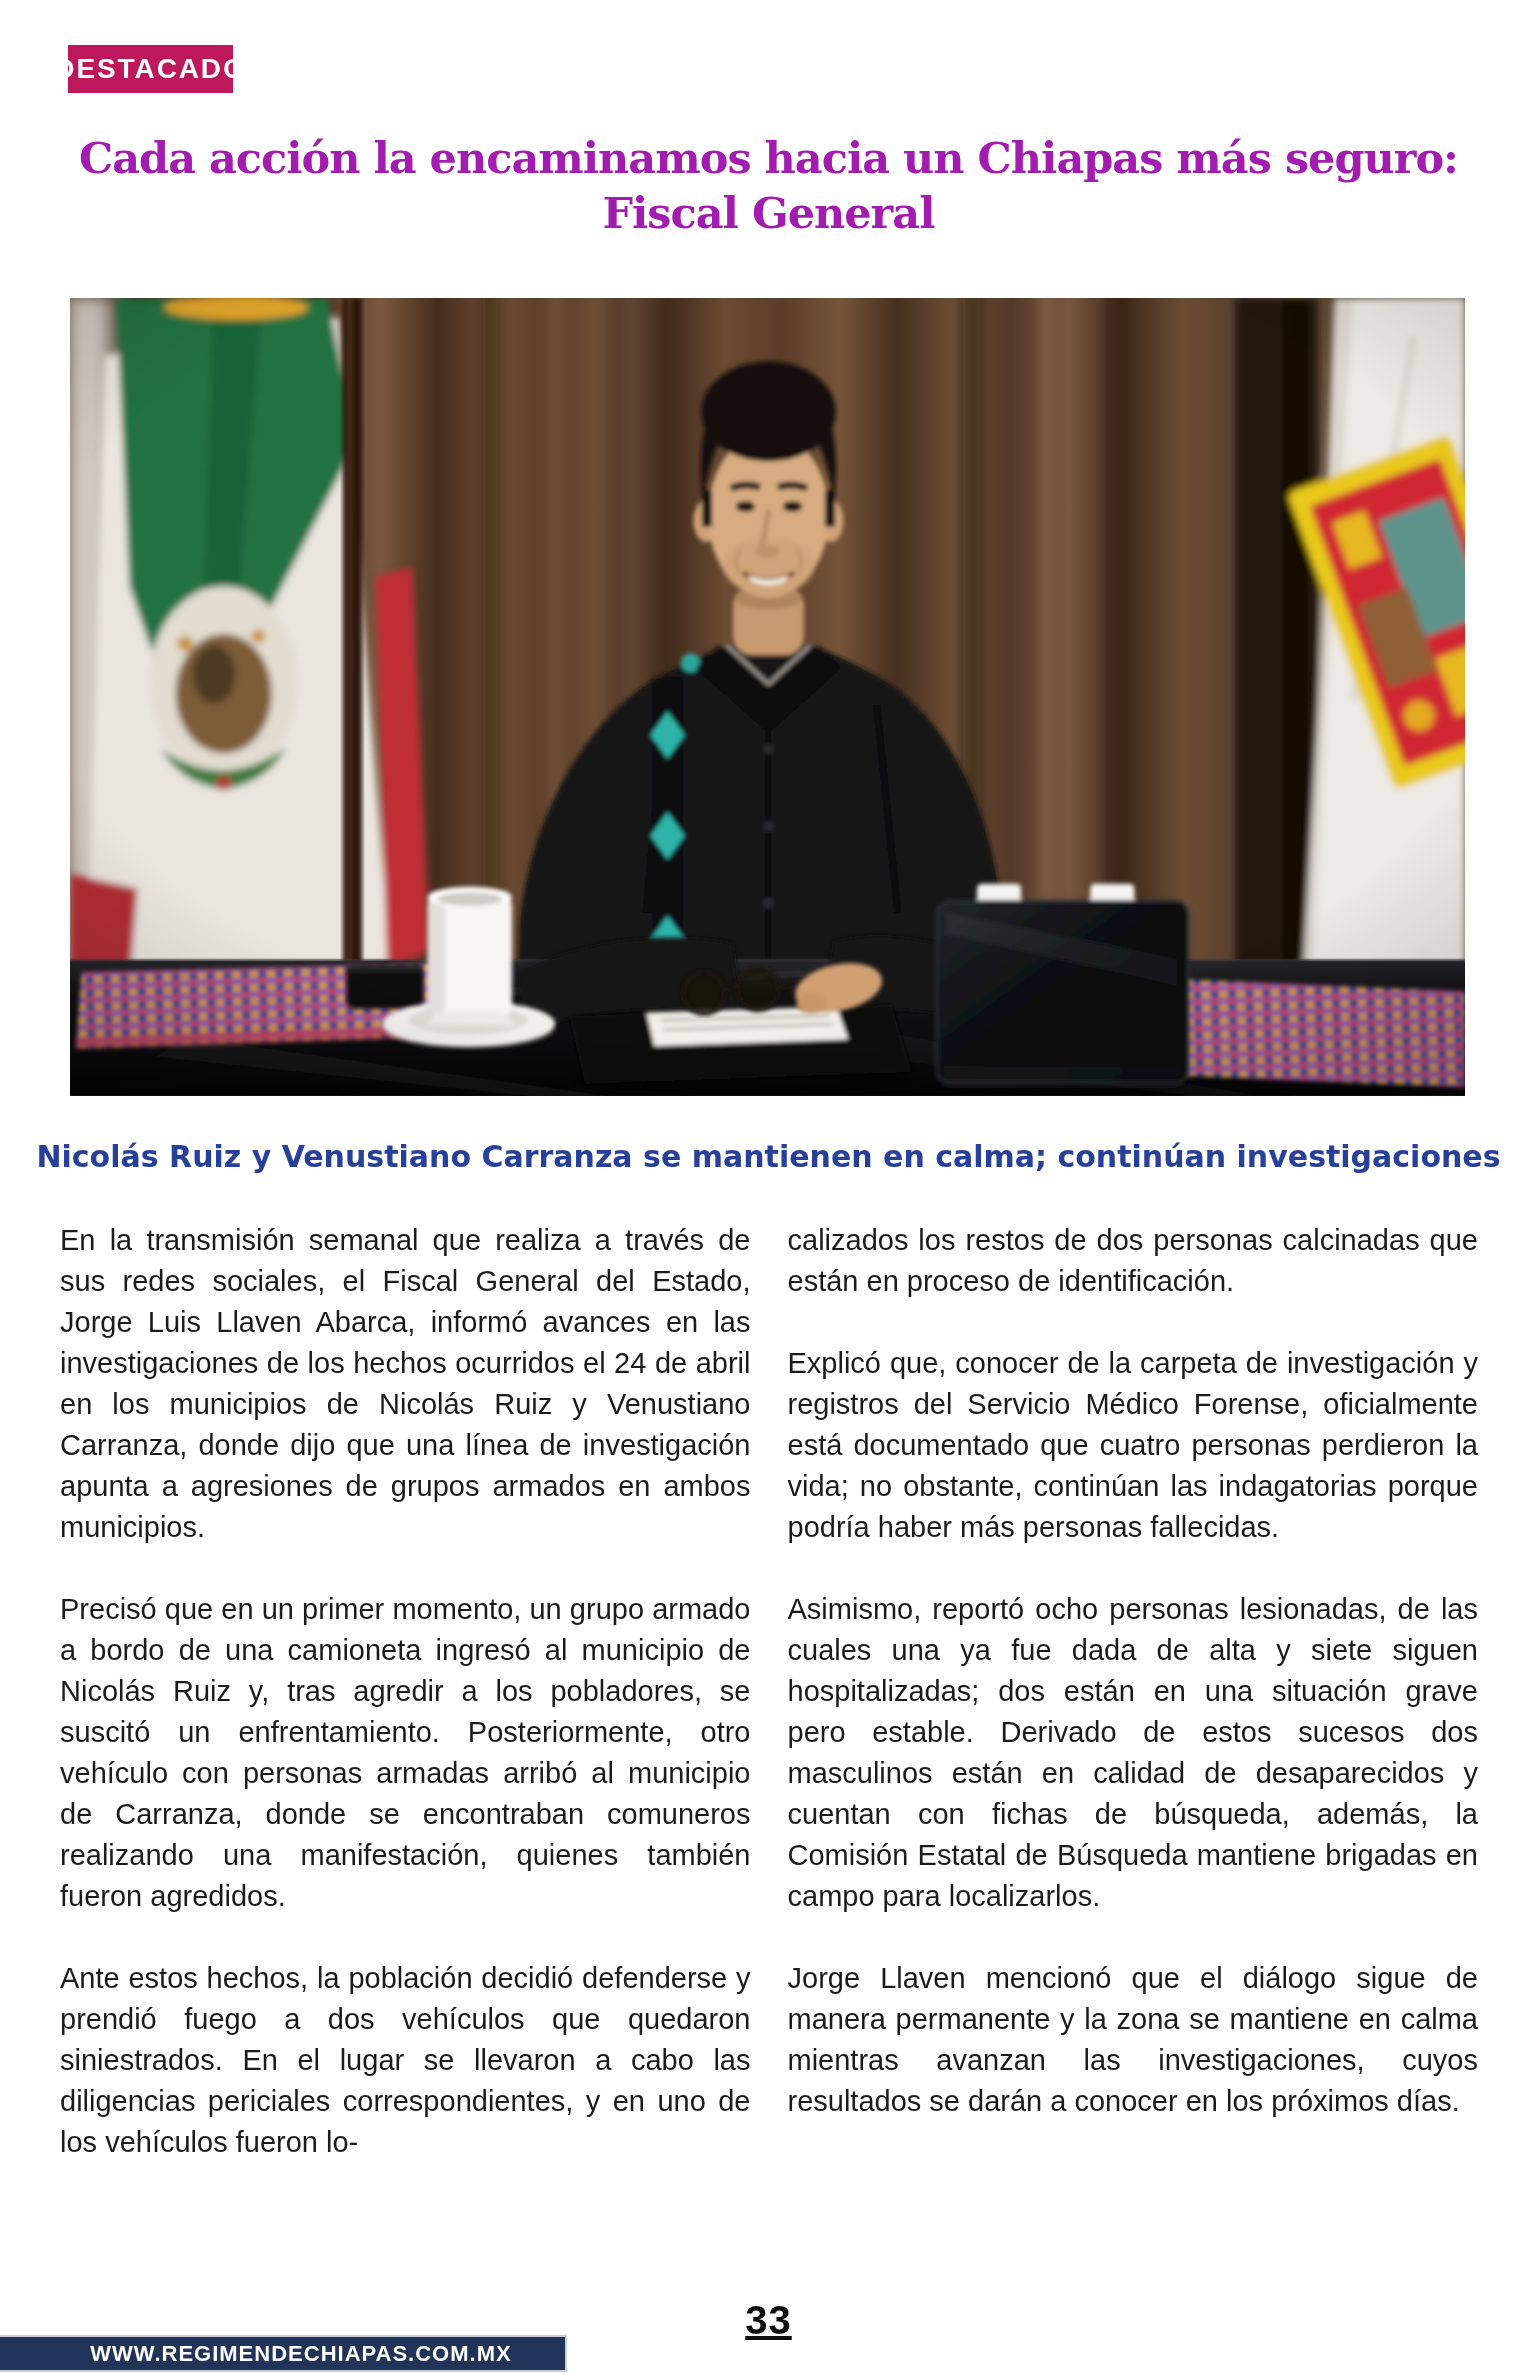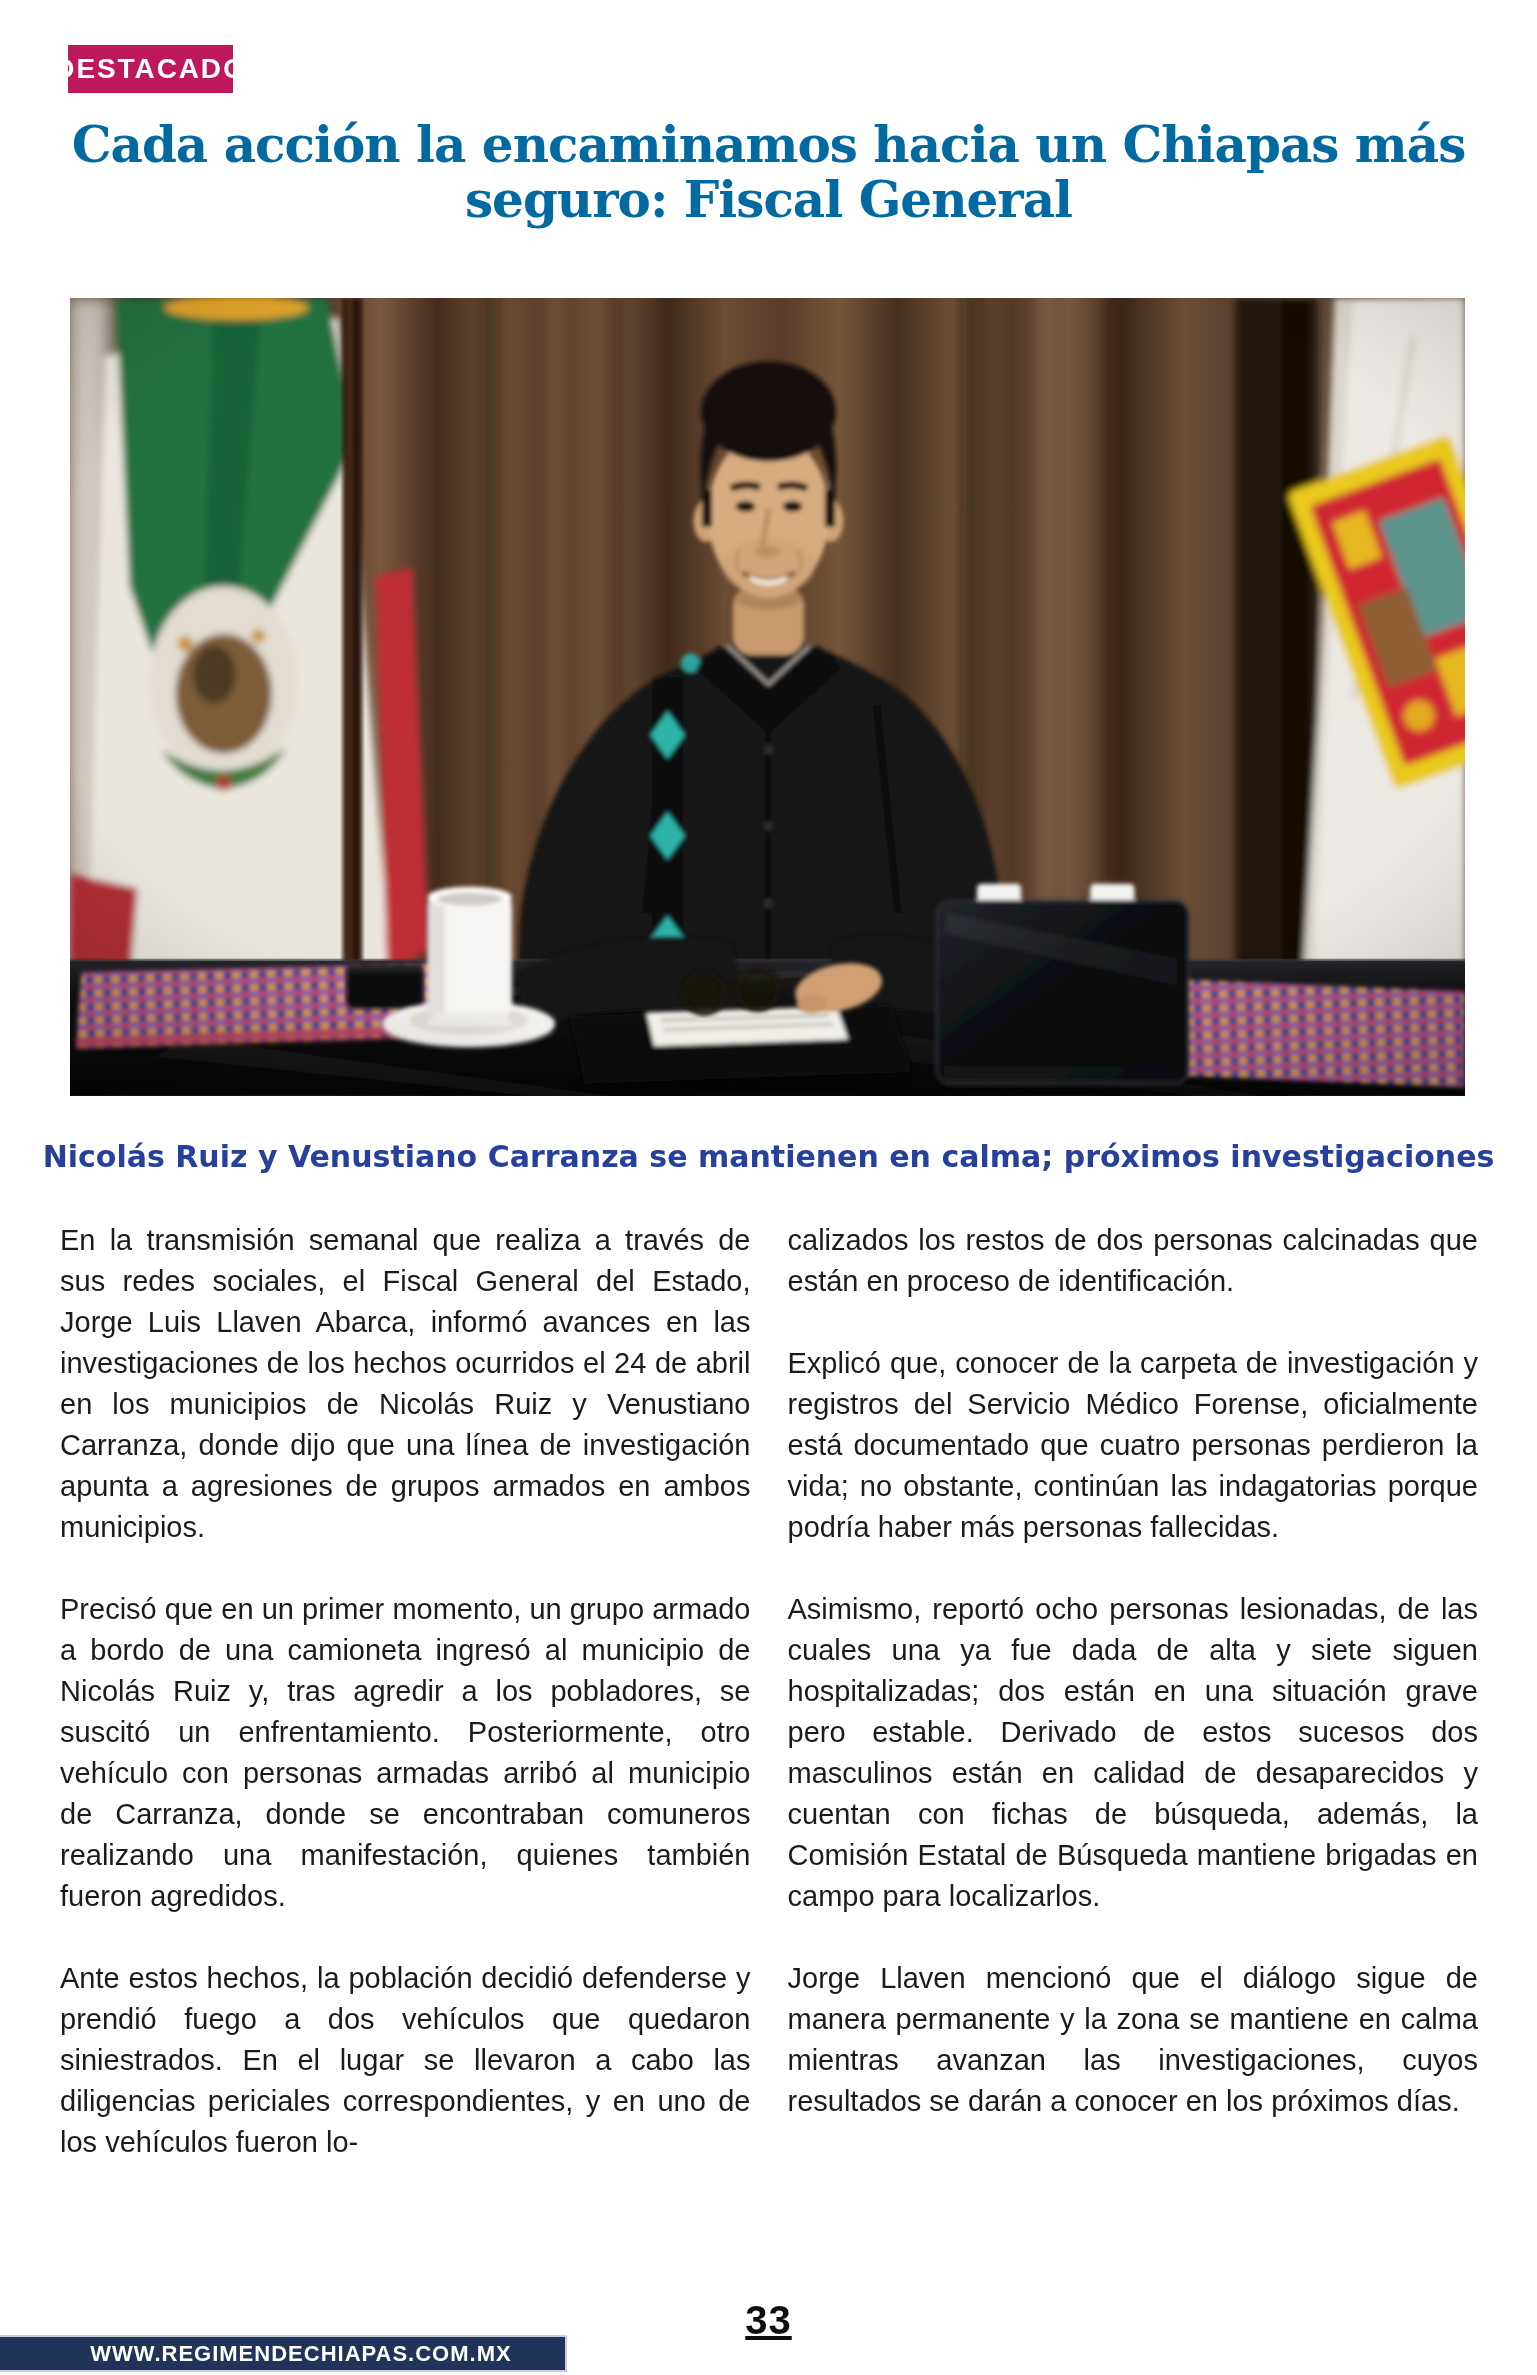--- a/index.html
+++ b/index.html
@@ -3,23 +3,23 @@
 <meta charset="utf-8">
 <style>
   html,body{margin:0;padding:0;background:#ffffff;}
   .page{position:relative;width:1537px;height:2376px;background:#ffffff;overflow:hidden;
         font-family:"Liberation Sans",sans-serif;}
 
   .badge{position:absolute;left:68px;top:45px;width:165px;height:48px;
          background:#be185d;color:#ffffff;display:flex;align-items:center;justify-content:center;
          font-weight:bold;font-size:28px;letter-spacing:1.9px;}
 
-  .headline{position:absolute;left:58px;right:58px;top:115px;margin:2px;
+  .headline{position:absolute;left:58px;right:58px;top:115px;margin:16px;
             text-align:center;font-family:"DejaVu Serif",serif;font-weight:bold;
-            font-size:50px;line-height:55px;letter-spacing:-1px;color:#0369a1;}
+            font-size:43px;line-height:55px;letter-spacing:-1px;color:#a21caf;}
 
   .photo{position:absolute;left:70px;top:298px;width:1395px;height:798px;margin:0;
          overflow:hidden;background:#5f4431;}
   .photo svg{display:block;width:100%;height:100%;}
 
   .subhead{position:absolute;left:29px;right:29px;top:1139px;margin:0;
            text-align:center;font-family:"DejaVu Sans",sans-serif;font-weight:bold;
            font-size:30px;color:#27409c;}
 
   .columns{position:absolute;left:60px;top:1220px;width:1418px;display:flex;gap:37px;}
@@ -259,21 +259,21 @@
         <rect x="1062" y="610" width="46" height="26" rx="5" fill="#f3f3f1"></rect>
         <rect x="902" y="628" width="262" height="190" rx="14" fill="url(#tabletGrad)" stroke="#33363c" stroke-width="2"></rect>
         <polygon points="912,640 1152,688 1152,716 912,662" fill="#ffffff" opacity=".06"></polygon>
         <rect x="910" y="800" width="246" height="18" fill="#ffffff" opacity=".04"></rect>
       </g>
 
       <rect x="0" y="0" width="1452" height="831" fill="url(#vin)"></rect>
     </svg>
   </figure>
 
-  <h2 class="subhead">Nicolás Ruiz y Venustiano Carranza se mantienen en calma; próximos investigaciones</h2>
+  <h2 class="subhead">Nicolás Ruiz y Venustiano Carranza se mantienen en calma; continúan investigaciones</h2>
 
   <section class="columns">
     <div class="col">
       <p>En la transmisión semanal que realiza a través de sus redes sociales, el Fiscal General del Estado, Jorge Luis Llaven Abarca, informó avances en las investigaciones de los hechos ocurridos el 24 de abril en los municipios de Nicolás Ruiz y Venustiano Carranza, donde dijo que una línea de investigación apunta a agresiones de grupos armados en ambos municipios.</p>
       <p>Precisó que en un primer momento, un grupo armado a bordo de una camioneta ingresó al municipio de Nicolás Ruiz y, tras agredir a los pobladores, se suscitó un enfrentamiento. Posteriormente, otro vehículo con personas armadas arribó al municipio de Carranza, donde se encontraban comuneros realizando una manifestación, quienes también fueron agredidos.</p>
       <p>Ante estos hechos, la población decidió defenderse y prendió fuego a dos vehículos que quedaron siniestrados. En el lugar se llevaron a cabo las diligencias periciales correspondientes, y en uno de los vehículos fueron lo-</p>
     </div>
     <div class="col">
       <p>calizados los restos de dos personas calcinadas que están en proceso de identificación.</p>
       <p>Explicó que, conocer de la carpeta de investigación y registros del Servicio Médico Forense, oficialmente está documentado que cuatro personas perdieron la vida; no obstante, continúan las indagatorias porque podría haber más personas fallecidas.</p>

